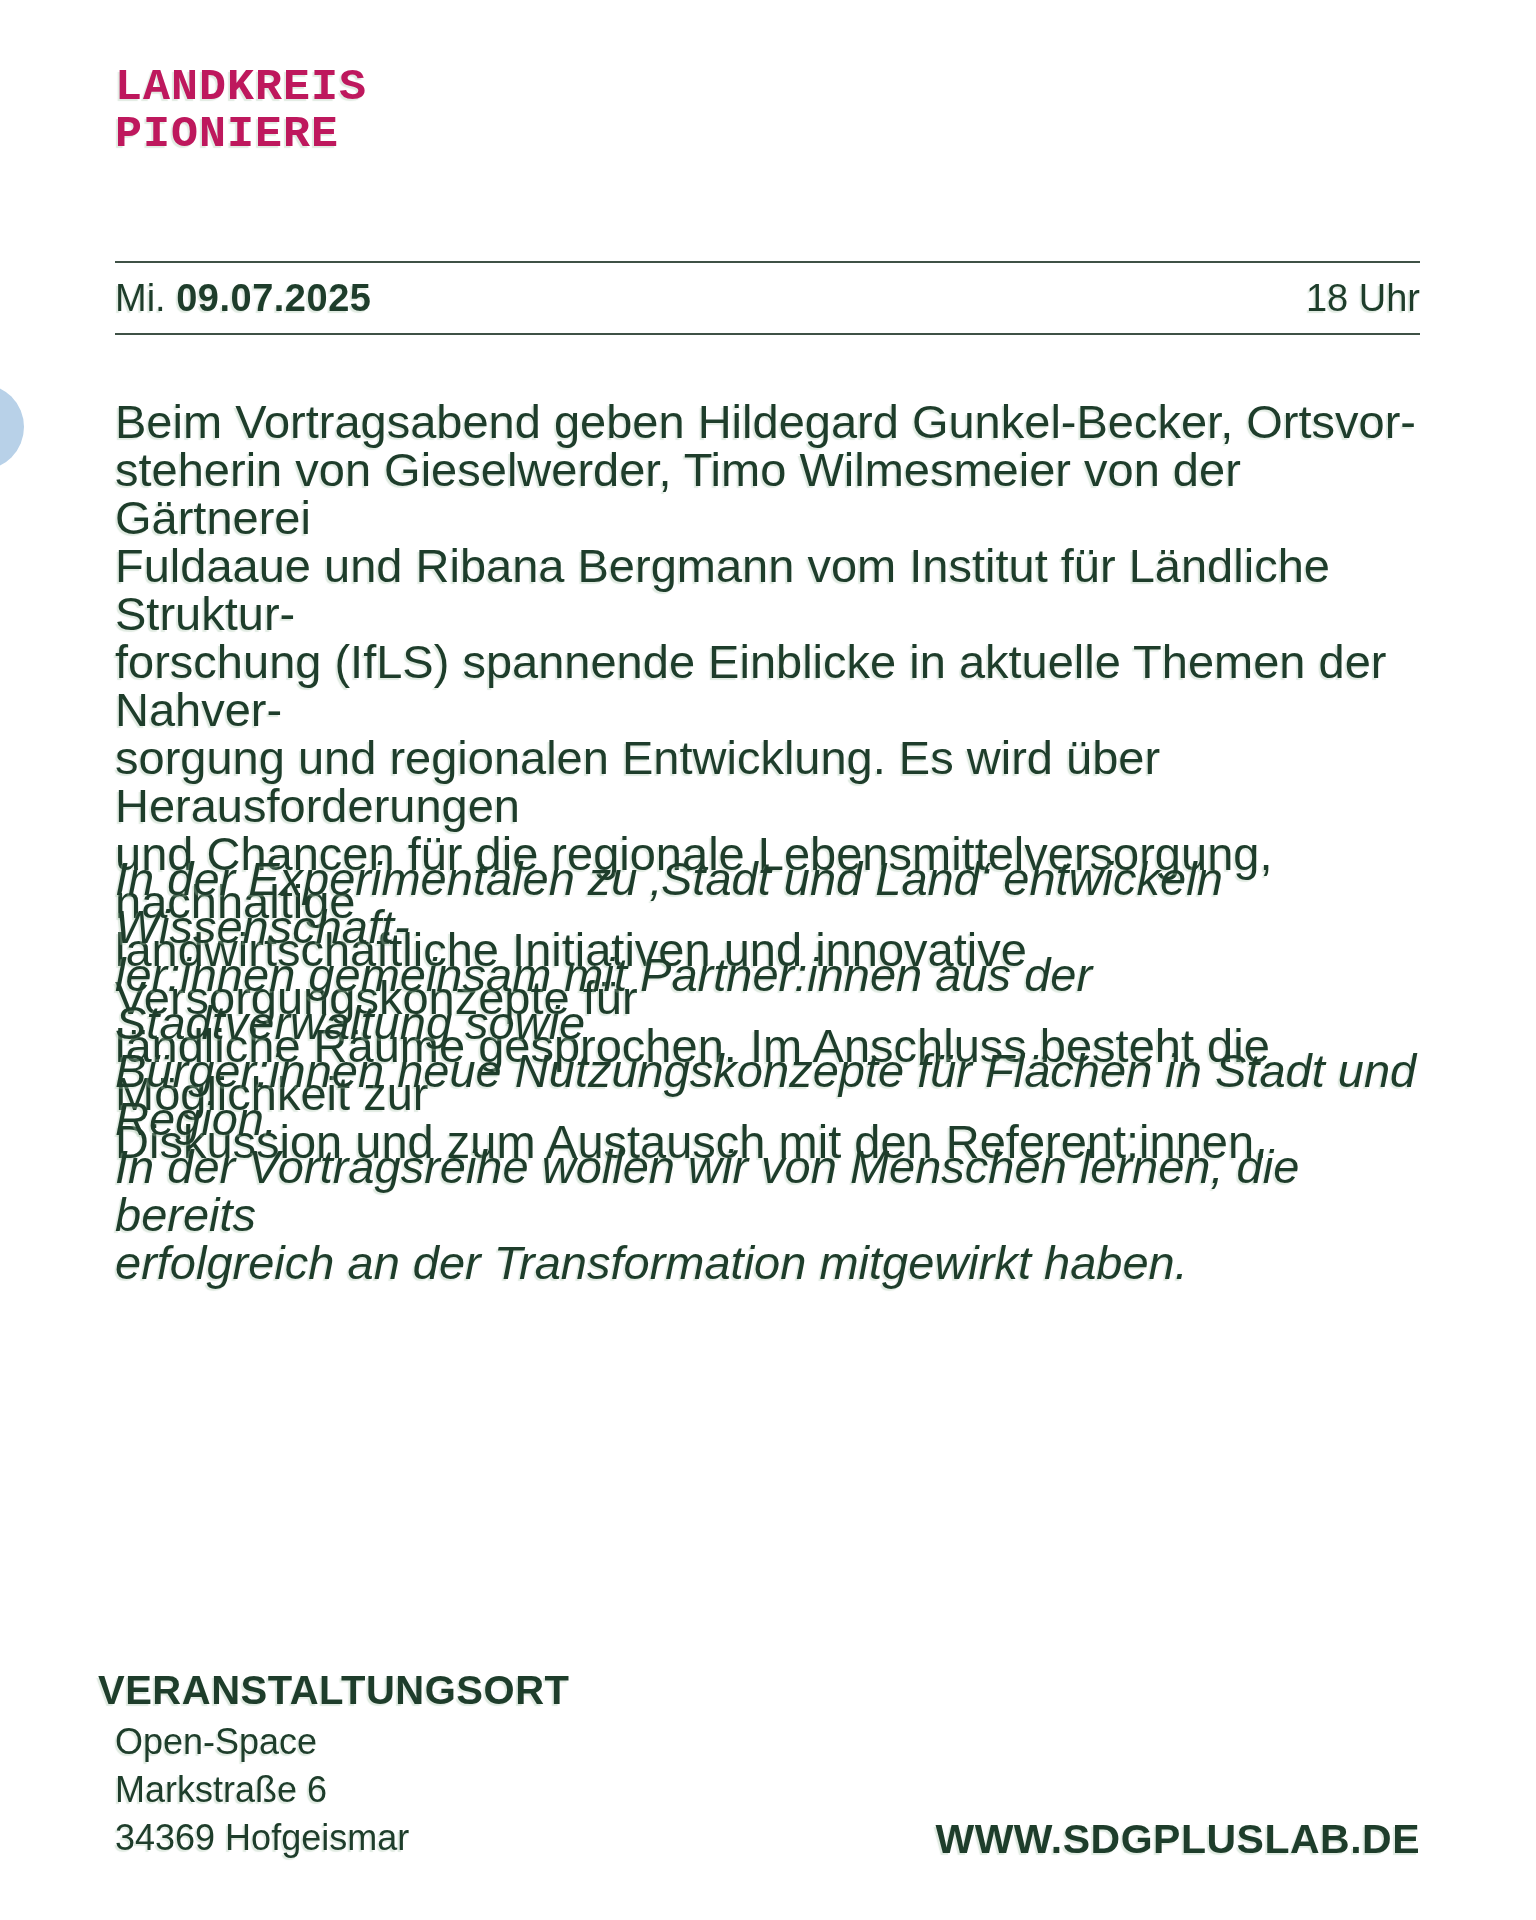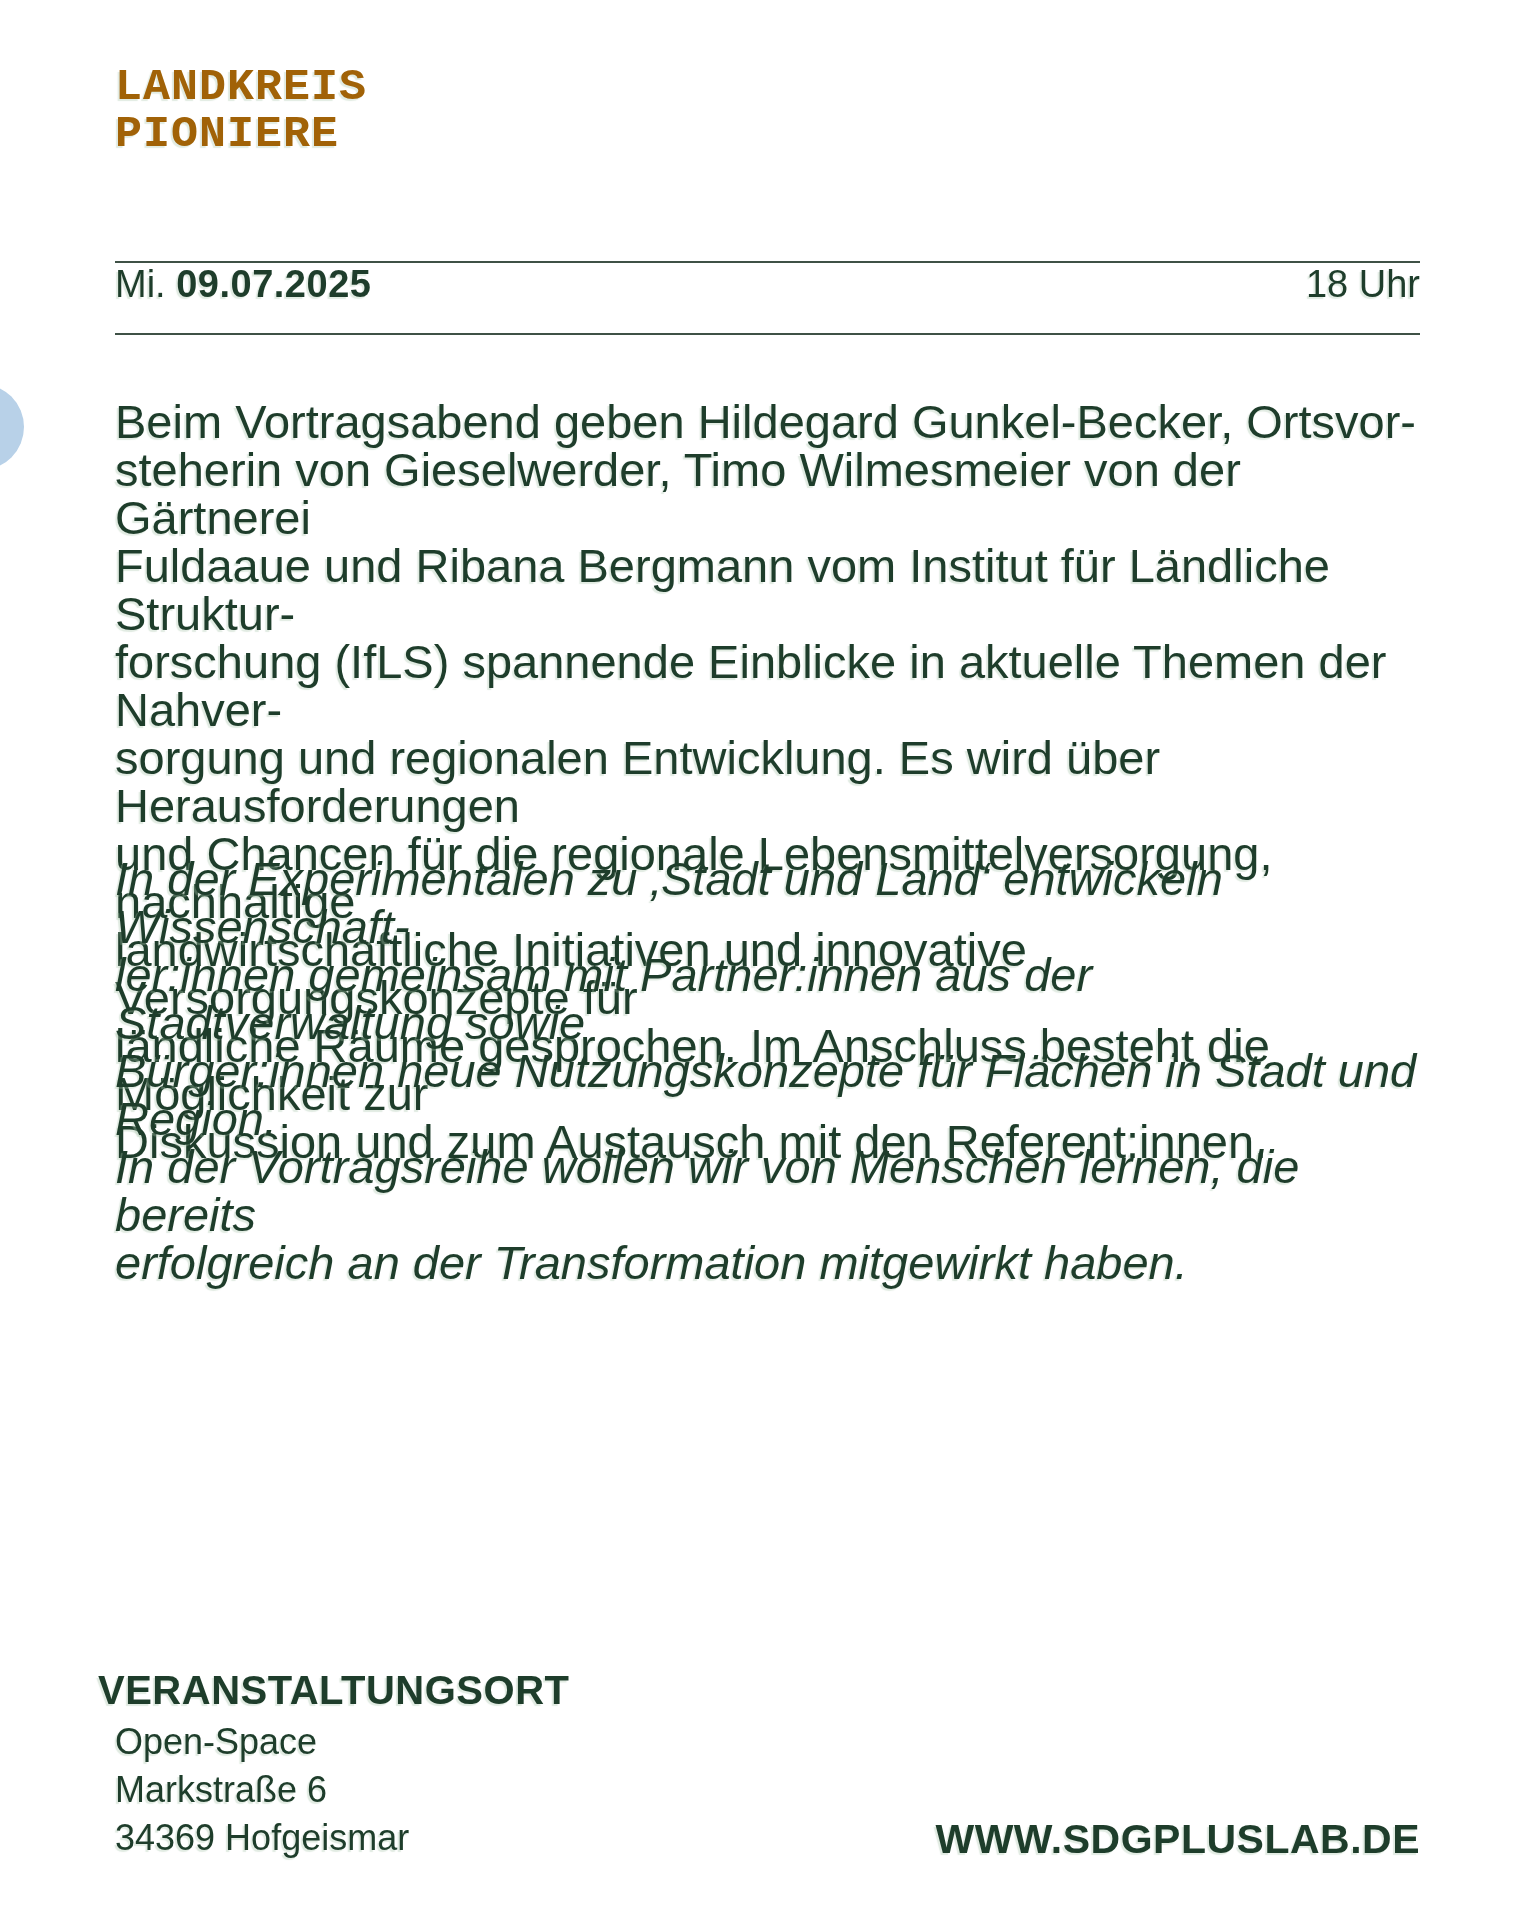--- a/index.html
+++ b/index.html
@@ -25,33 +25,34 @@
   }
   .logo {
     position: absolute;
     left: 115px;
     top: 64px;
     font-family: "Liberation Mono", monospace;
     font-weight: 700;
     font-size: 45px;
     line-height: 47px;
     letter-spacing: 1px;
-    color: #a16207;
+    color: #be185d;
   }
   .date-row {
     position: absolute;
     left: 115px;
     right: 116px;
     top: 261px;
     height: 74px;
     box-sizing: border-box;
     border-top: 2px solid #3f5146;
     border-bottom: 2px solid #3f5146;
     display: flex;
     justify-content: space-between;
+    align-items: center;
     font-size: 38px;
   }
   .date-left .weekday { font-weight: 400; }
   .date-left .date { font-weight: 700; letter-spacing: 0.5px; }
   .paragraph {
     position: absolute;
     left: 115px;
     width: 1310px;
     font-size: 47px;
     line-height: 48px;

